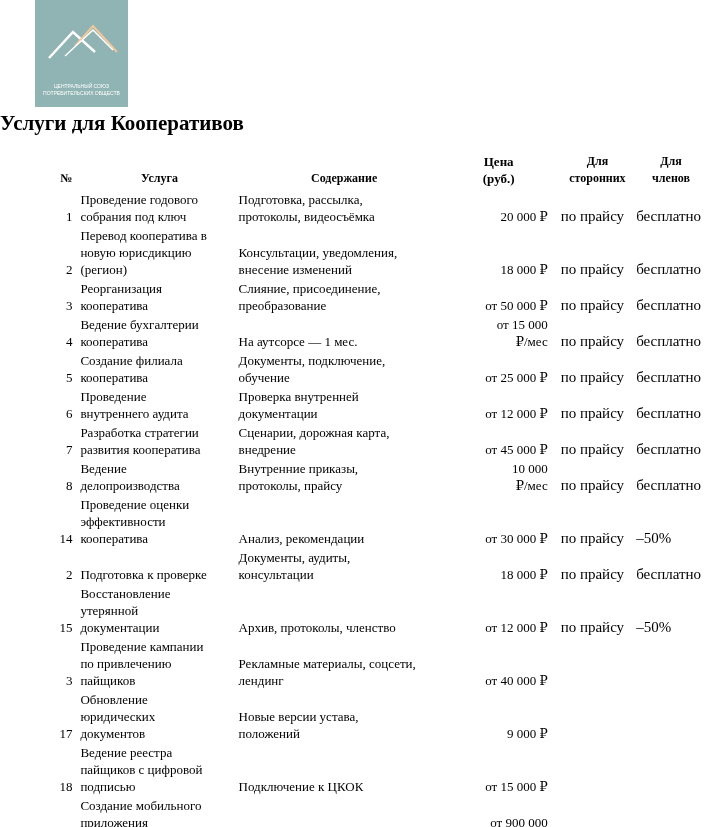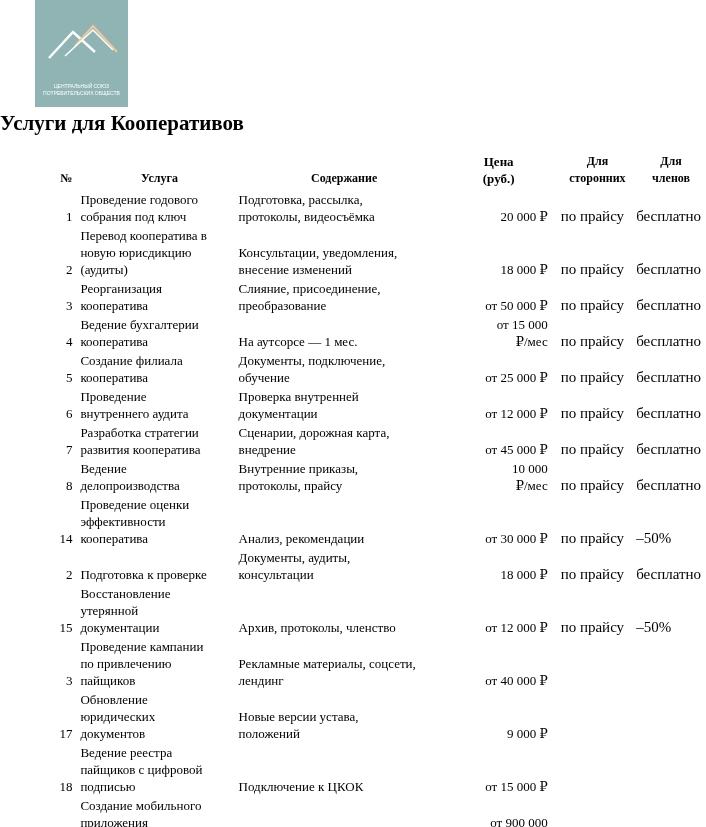--- a/index.html
+++ b/index.html
@@ -70,21 +70,21 @@
         <td class="c-desc cell-text">Подготовка, рассылка,
 протоколы, видеосъёмка</td>
         <td class="c-price cell-text">20 000 ₽</td>
         <td class="c-ext cell-text">по прайсу</td>
         <td class="c-mem cell-text">бесплатно</td>
       </tr>
       <tr class="row">
         <td class="c-num cell-text">2</td>
         <td class="c-svc cell-text">Перевод кооператива в
 новую юрисдикцию
-(аудиты)</td>
+(регион)</td>
         <td class="c-desc cell-text">Консультации, уведомления,
 внесение изменений</td>
         <td class="c-price cell-text">18 000 ₽</td>
         <td class="c-ext cell-text">по прайсу</td>
         <td class="c-mem cell-text">бесплатно</td>
       </tr>
       <tr class="row">
         <td class="c-num cell-text">3</td>
         <td class="c-svc cell-text">Реорганизация
 кооператива</td>

